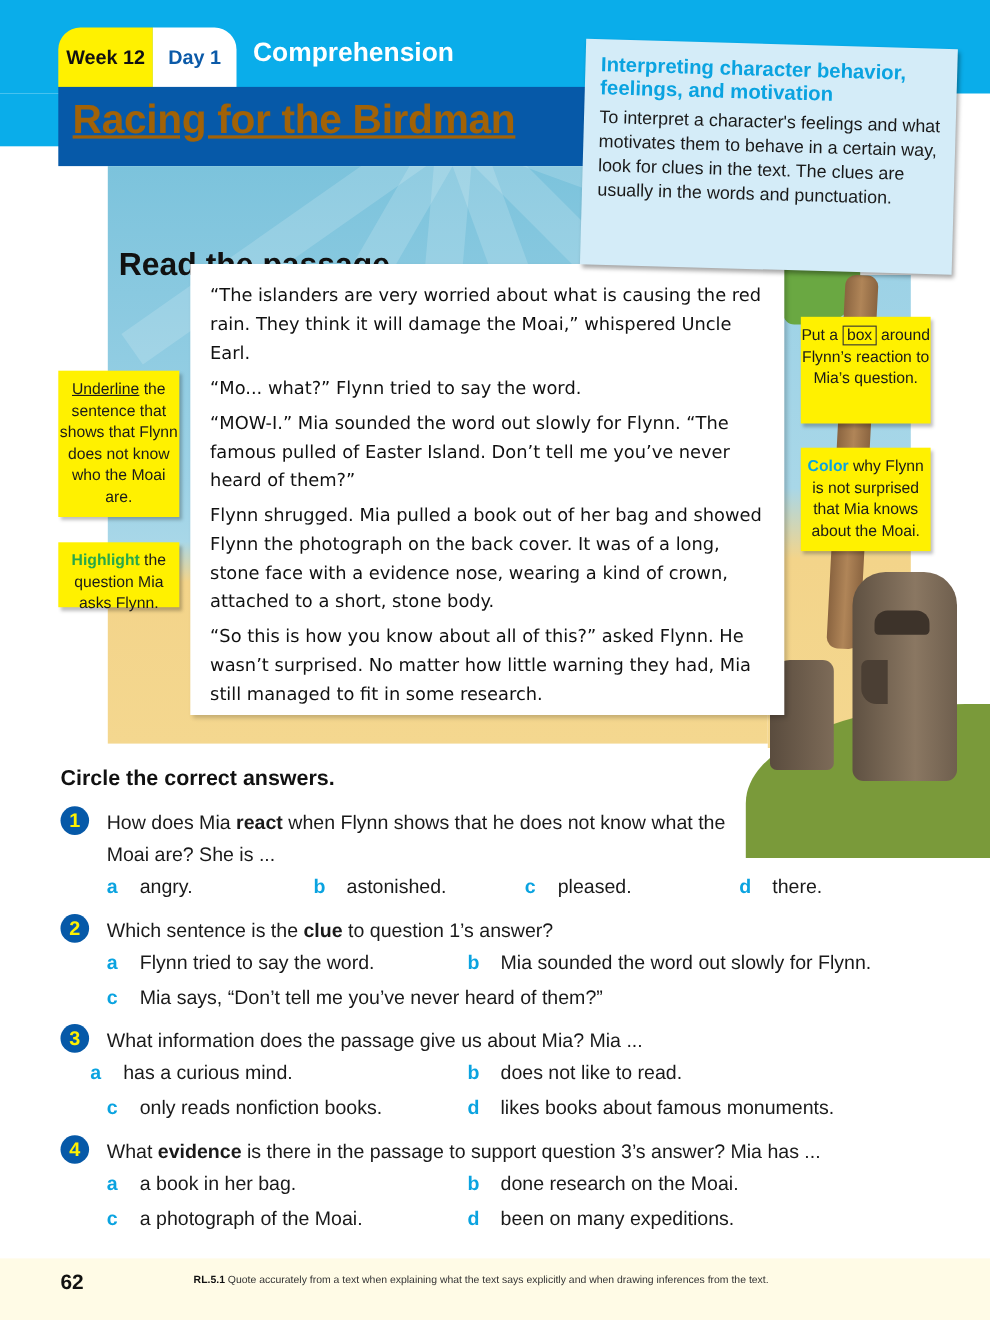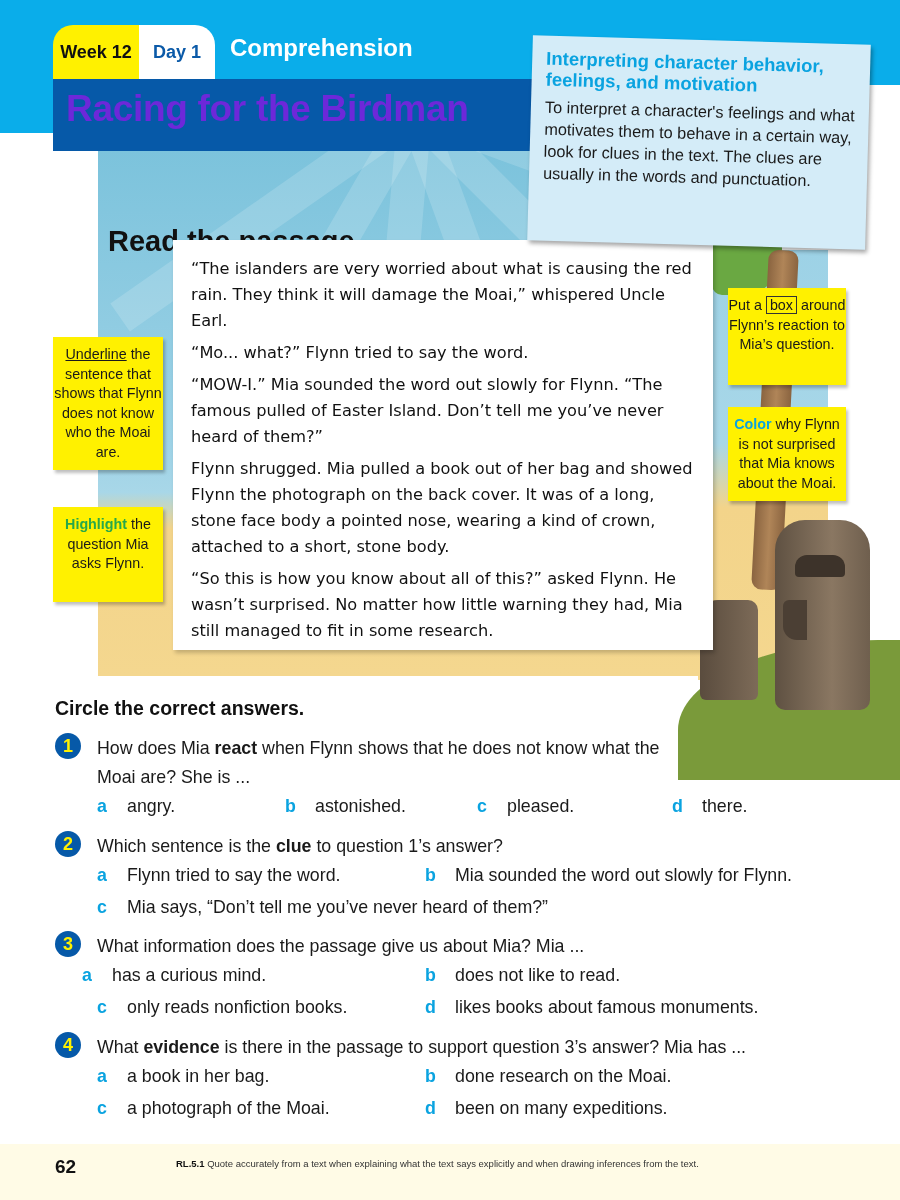--- a/index.html
+++ b/index.html
@@ -9,21 +9,21 @@
   .top-band { position: absolute; left: 0; top: 0; width: 900px; height: 85px; background: #0aadea; }
   .top-band-left { position: absolute; left: 0; top: 85px; width: 55px; height: 48px; background: #0aadea; }
 
   .tab-week { position: absolute; left: 53px; top: 25px; width: 86px; height: 54px; background: #fff100; border-top-left-radius: 20px;
     font-weight: bold; font-size: 18px; color: #111; display: flex; align-items: center; justify-content: center; }
   .tab-day { position: absolute; left: 139px; top: 25px; width: 76px; height: 54px; background: #ffffff; border-top-right-radius: 20px;
     font-weight: bold; font-size: 18px; color: #0b5aa8; display: flex; align-items: center; justify-content: center; }
   .section-label { position: absolute; left: 230px; top: 34px; font-size: 24px; font-weight: bold; color: #ffffff; }
 
   .title-bar { position: absolute; left: 53px; top: 79px; width: 497px; height: 72px; background: #0659a8; }
-  .title-text { position: absolute; left: 66px; top: 88px; font-size: 37px; font-weight: bold; color: #6d28d9; letter-spacing: -0.3px; }
+  .title-text { position: absolute; left: 66px; top: 88px; font-size: 37px; font-weight: bold; color: #a16207; letter-spacing: -0.3px; text-decoration: underline; }
 
   
   .scene { position: absolute; left: 98px; top: 151px; width: 600px; height: 525px;
     background: linear-gradient(180deg, #7cc3dc 0%, #9dd2e6 55%, #a8d7e8 65%, #f3d48a 72%, #f4d78f 100%); overflow: hidden; }
   .ray { position: absolute; left: 300px; top: -40px; width: 34px; height: 360px; background: rgba(255,255,255,0.16); transform-origin: 17px 0; }
   .scene-right { position: absolute; left: 698px; top: 250px; width: 130px; height: 430px;
     background: linear-gradient(180deg, #9dd2e6 0%, #a8d7e8 45%, #f3d48a 60%, #f4d78f 100%); }
   .palm-leaf { position: absolute; left: 712px; top: 235px; width: 70px; height: 60px; background: #6aa842; border-radius: 0 0 40px 10px; }
   .palm-trunk { position: absolute; left: 760px; top: 250px; width: 30px; height: 340px; background: linear-gradient(90deg, #8a6440, #b08558, #8a6440); transform: rotate(3deg); border-radius: 10px; }
   .grass-hill { position: absolute; left: 678px; top: 640px; width: 260px; height: 140px; background: #7a9a3a; border-top-left-radius: 200px 90px; }
@@ -38,21 +38,21 @@
 
   .read-heading { position: absolute; left: 108px; top: 182px; font-size: 29px; font-weight: bold; color: #111; margin-top: 43px; }
 
   .skill-box { position: absolute; left: 530px; top: 40px; width: 338px; height: 205px; background: #d4ecf8; transform: rotate(1.6deg);
     box-shadow: 2px 3px 4px rgba(0,0,0,0.35); padding: 12px 10px 0 14px; }
   .skill-title { font-size: 18.5px; line-height: 21px; font-weight: bold; color: #0aa3e0; }
   .skill-body { margin-top: 6px; font-size: 16.3px; line-height: 22px; color: #1a1a1a; }
 
   .note { position: absolute; background: #fff100; box-shadow: 2px 3px 3px rgba(0,0,0,0.25); text-align: center; font-size: 14.3px; line-height: 19.5px; color: #1a1a1a; padding-top: 8px; }
   .note-underline { left: 53px; top: 337px; width: 110px; height: 133px; }
-  .note-highlight { left: 53px; top: 507px; width: 110px; height: 95px; }
+  .note-highlight { left: 53px; top: 493px; width: 110px; height: 59px; }
   .note-box { left: 728px; top: 288px; width: 118px; height: 97px; }
   .note-color { left: 728px; top: 407px; width: 118px; height: 94px; }
   .u { text-decoration: underline; }
   .hl-green { color: #27a84a; font-weight: bold; }
   .hl-blue { color: #0aa3e0; font-weight: bold; }
   .boxed { border: 1px solid #333; padding: 0 3px; }
 
   .instructions { position: absolute; left: 55px; top: 697px; font-size: 19.5px; font-weight: bold; color: #111; }
 
   .q { position: absolute; left: 55px; width: 800px; font-size: 17.8px; color: #1a1a1a; }
@@ -94,21 +94,21 @@
 <div class="moai-big"></div>
 <div class="moai-brow"></div>
 <div class="moai-nose"></div>
 
 <div class="read-heading">Read the passage.</div>
 
 <div class="passage">
   <p>“The islanders are very worried about what is causing the red rain. They think it will damage the Moai,” whispered Uncle Earl.</p>
   <p>“Mo... what?” Flynn tried to say the word.</p>
   <p>“MOW-I.” Mia sounded the word out slowly for Flynn. “The famous pulled of Easter Island. Don’t tell me you’ve never heard of them?”</p>
-  <p>Flynn shrugged. Mia pulled a book out of her bag and showed Flynn the photograph on the back cover. It was of a long, stone face body a pointed nose, wearing a kind of crown, attached to a short, stone body.</p>
+  <p>Flynn shrugged. Mia pulled a book out of her bag and showed Flynn the photograph on the back cover. It was of a long, stone face with a evidence nose, wearing a kind of crown, attached to a short, stone body.</p>
   <p>“So this is how you know about all of this?” asked Flynn. He wasn’t surprised. No matter how little warning they had, Mia still managed to fit in some research.</p>
 </div>
 
 <div class="skill-box">
   <div class="skill-title">Interpreting character behavior, feelings, and motivation</div>
   <div class="skill-body">To interpret a character's feelings and what motivates them to behave in a certain way, look for clues in the text. The clues are usually in the words and punctuation.</div>
 </div>
 
 <div class="note note-underline">
   <span class="u">Underline</span><span> the sentence that shows that Flynn does not know who the Moai are.</span>

